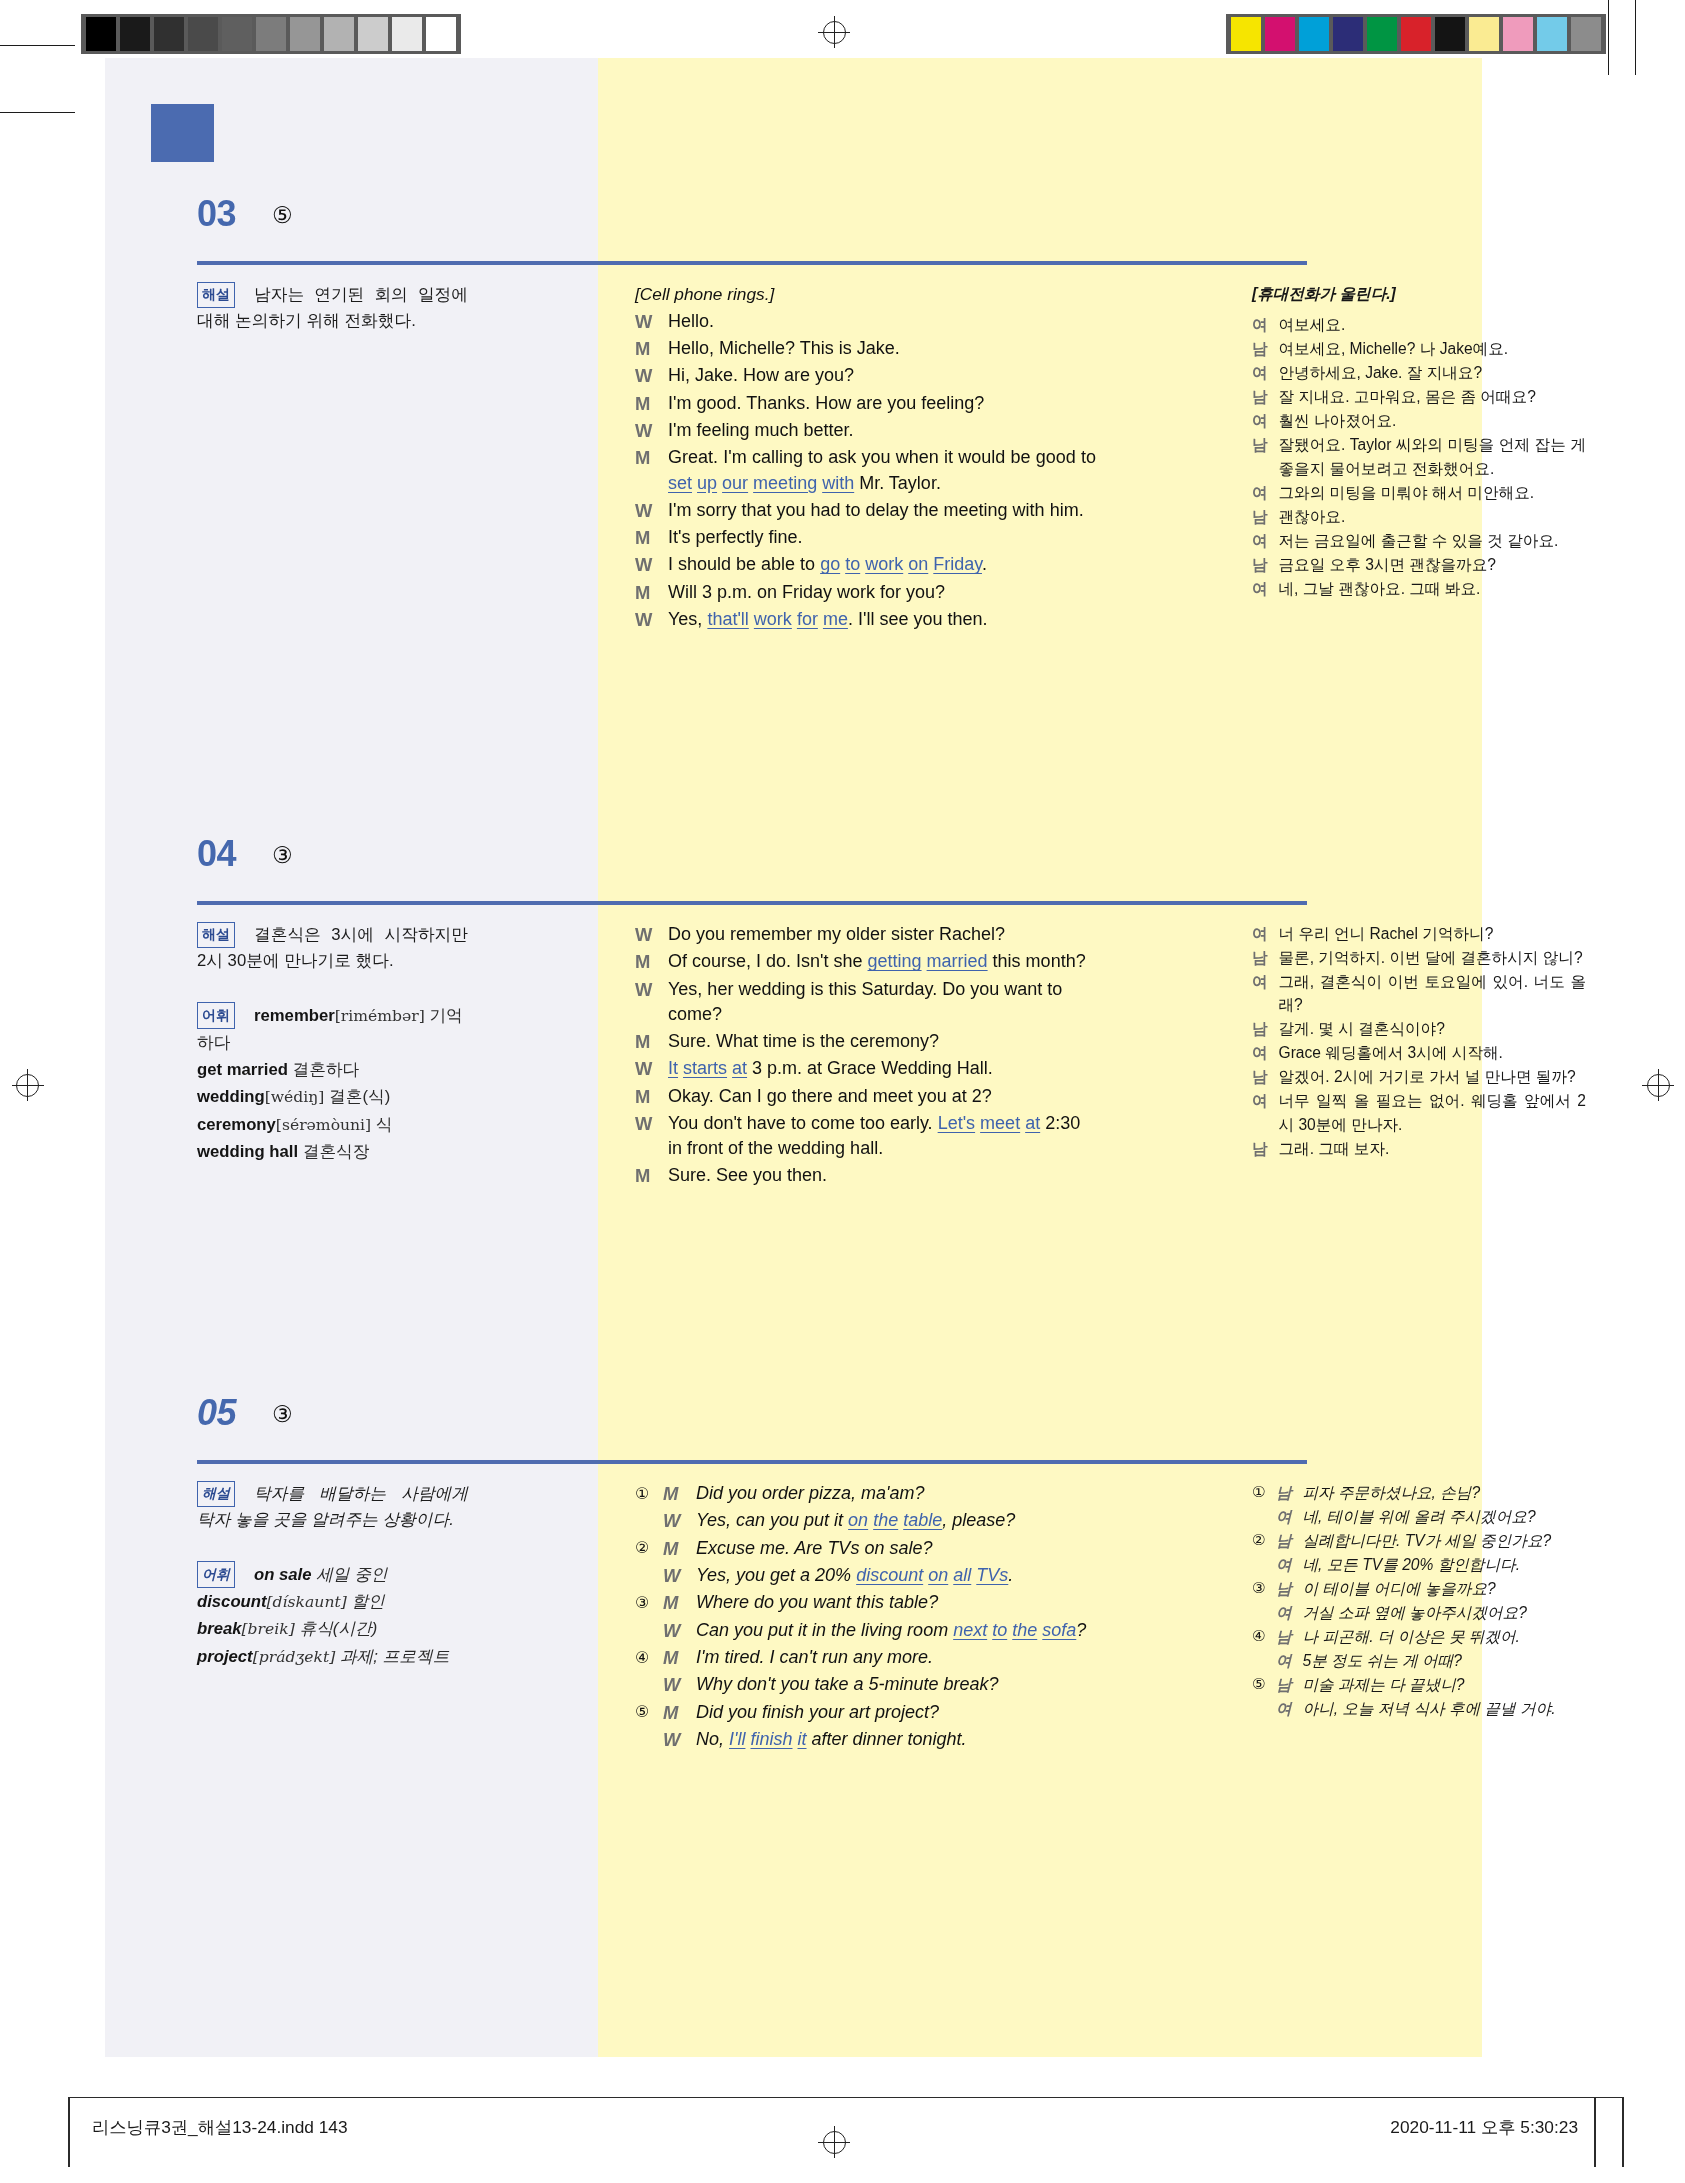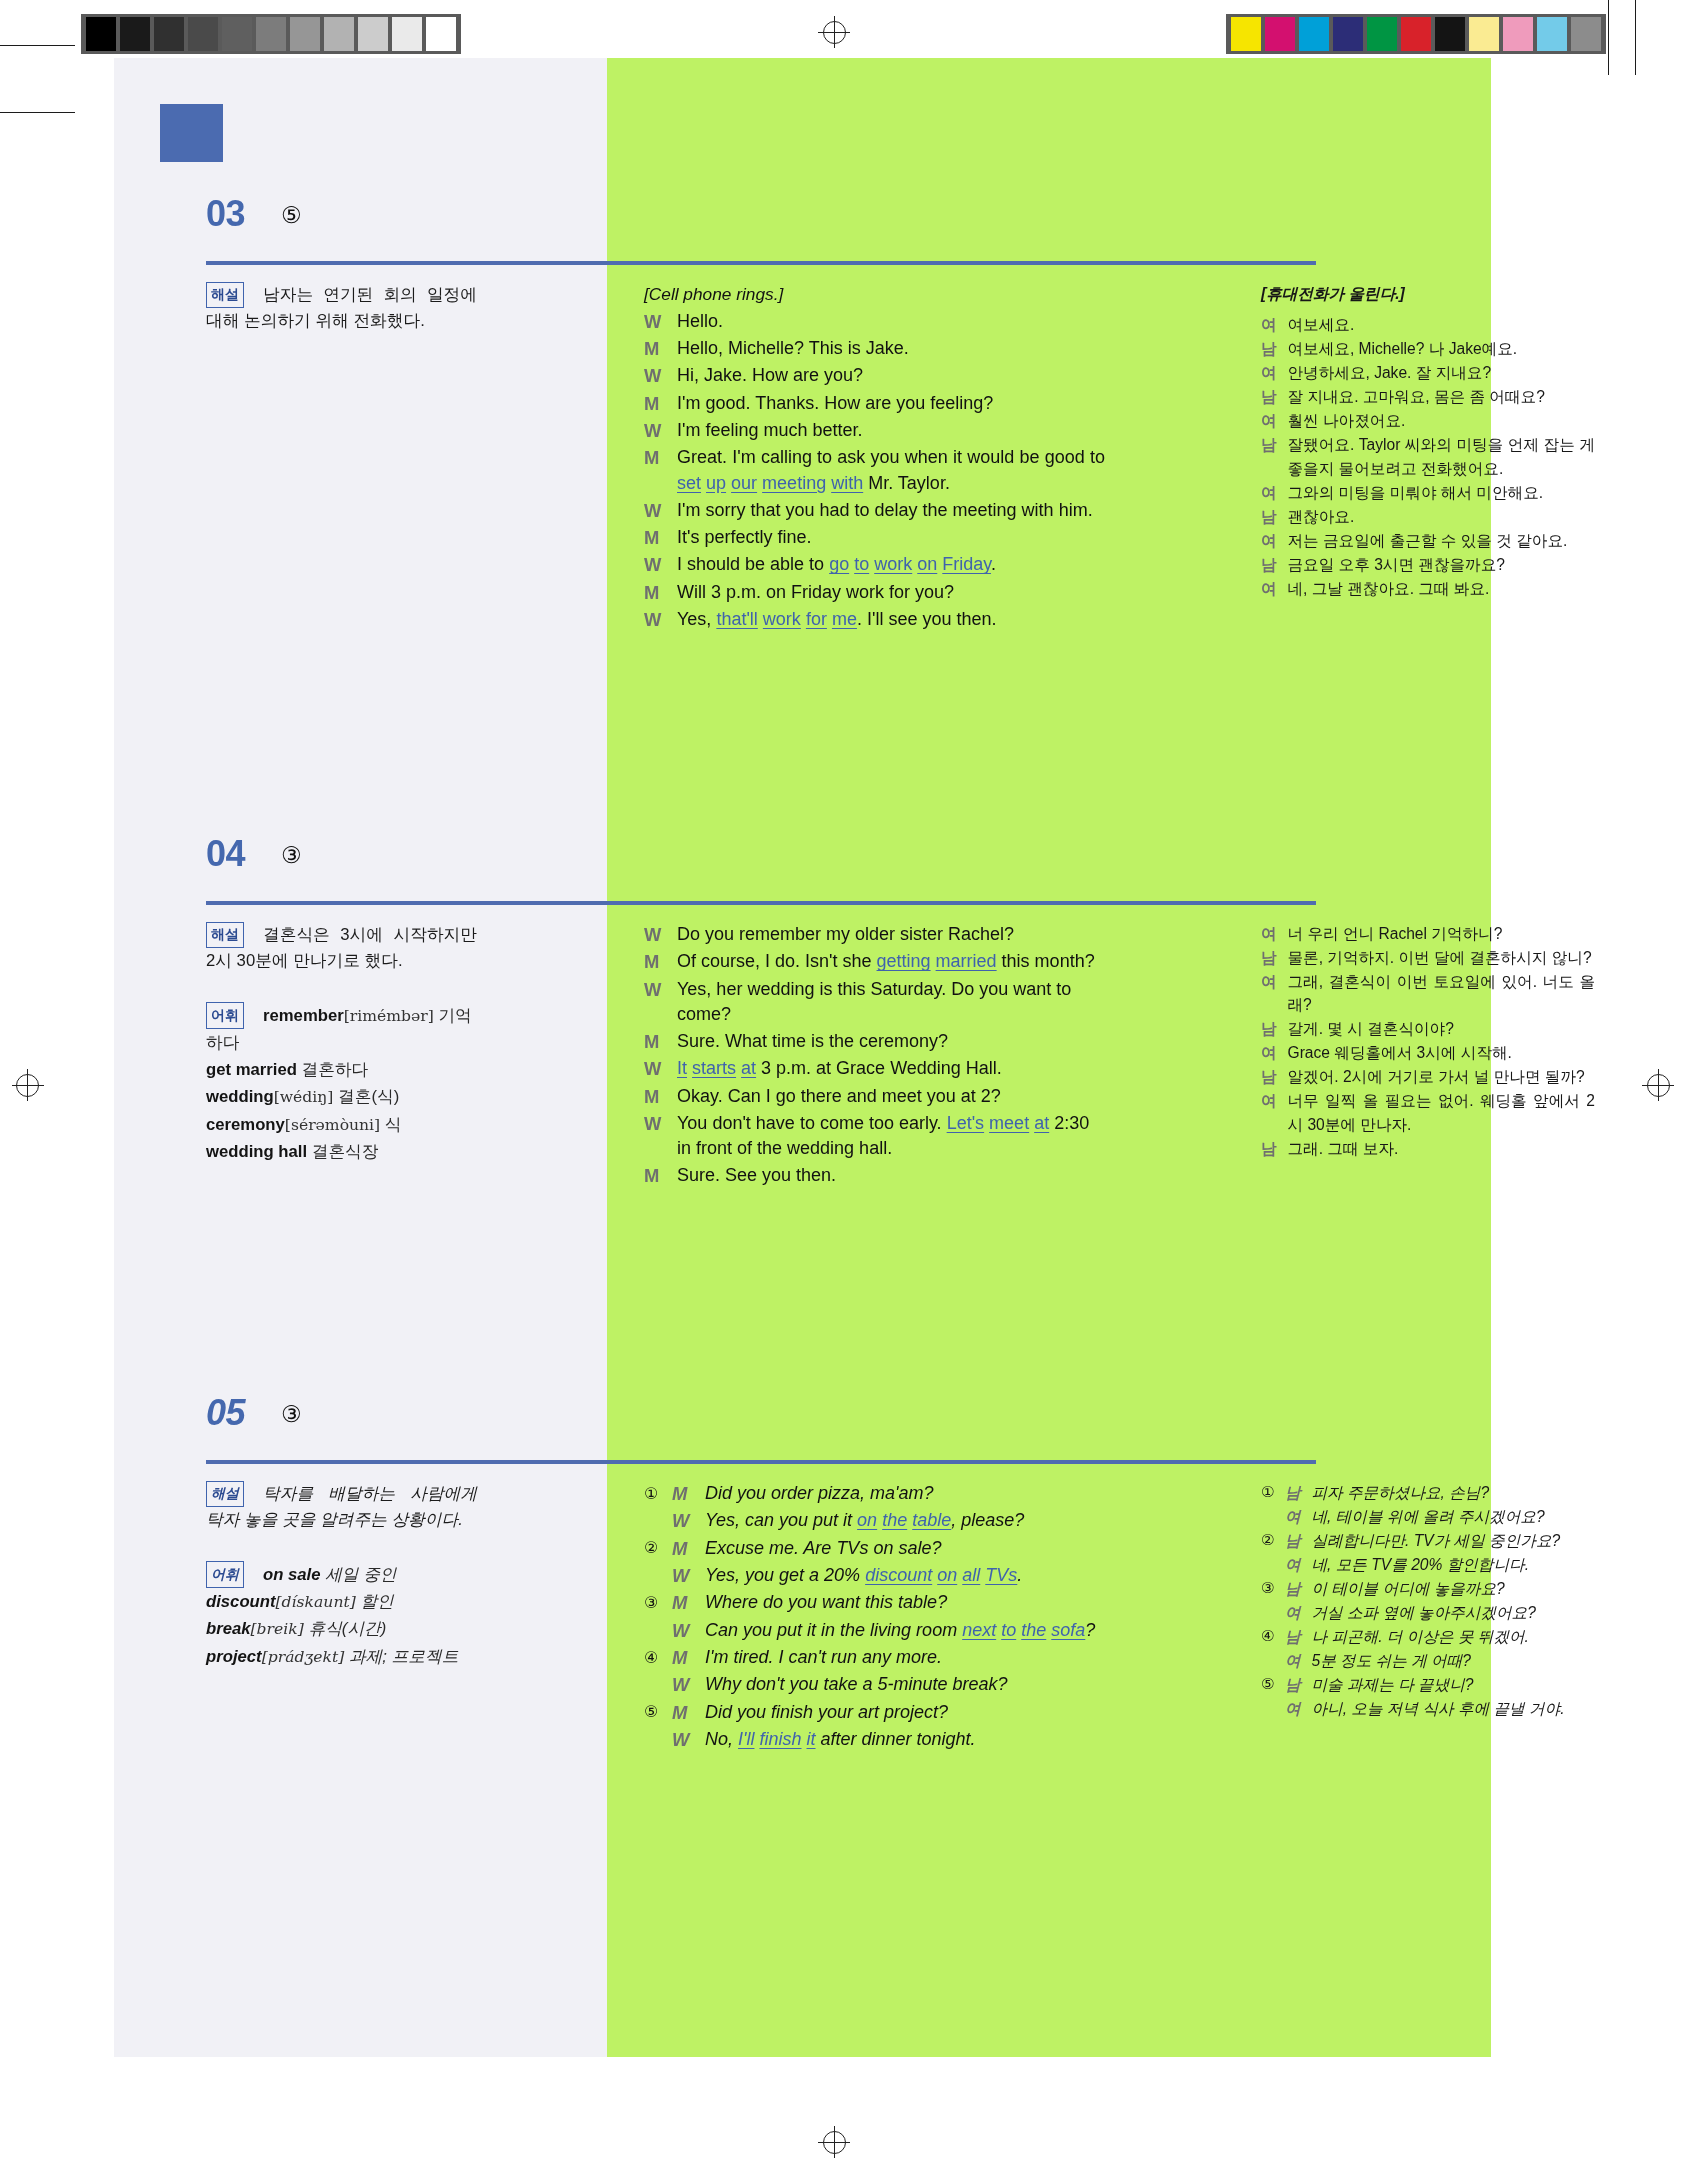--- a/index.html
+++ b/index.html
@@ -21,21 +21,21 @@
   .reg-left{left:11.5px;top:1069px;}
   .reg-right{left:1642px;top:1069px;}
 
   .trim-line{position:absolute;background:#1c1c1c;}
   .tl-h1{left:0;top:45px;width:75px;height:1.2px;}
   .tl-h2{left:0;top:112px;width:75px;height:1.2px;}
   .tl-v1{left:1608px;top:0;width:1.2px;height:75px;}
   .tl-v2{left:1635px;top:0;width:1.2px;height:75px;}
 
   
-  .page{position:absolute;left:114px;top:58px;width:1377px;height:1999px;background:#bef264;}
+  .page{position:absolute;left:105px;top:58px;width:1377px;height:1999px;background:#fef9c3;}
   .left-panel{position:absolute;left:0px;top:0px;width:493px;height:1999px;background:#f1f1f6;}
   .blue-tab{position:absolute;left:46px;top:46px;width:63px;height:58px;background:#4b6bb0;}
 
   .section{position:absolute;left:0;width:1377px;}
   .sec-03{top:138px;}
   .sec-04{top:778px;}
   .sec-05{top:1337px;font-style:italic;}
 
   .qhead{position:relative;height:69px;}
   .qnum{position:absolute;left:92px;top:0px;font-size:36px;font-weight:bold;color:#4568ae;letter-spacing:-0.6px;line-height:1;}
@@ -471,14 +471,21 @@
                 <div class="sp">여</div>
                 <div class="tx">아니, 오늘 저녁 식사 후에 끝낼 거야.</div>
               </div>
             </div>
         </div>
       </div>
     </div>
 
   </div>
 
+  <div class="slug">
+    <div class="sv"></div>
+      <div class="sv2"></div>
+      <div class="sv3"></div>
+    <div class="lt">리스닝큐3권_해설13-24.indd   143</div>
+    <div class="rt">2020-11-11   오후 5:30:23</div>
+  </div>
 </div>
 
 
 </body></html>

